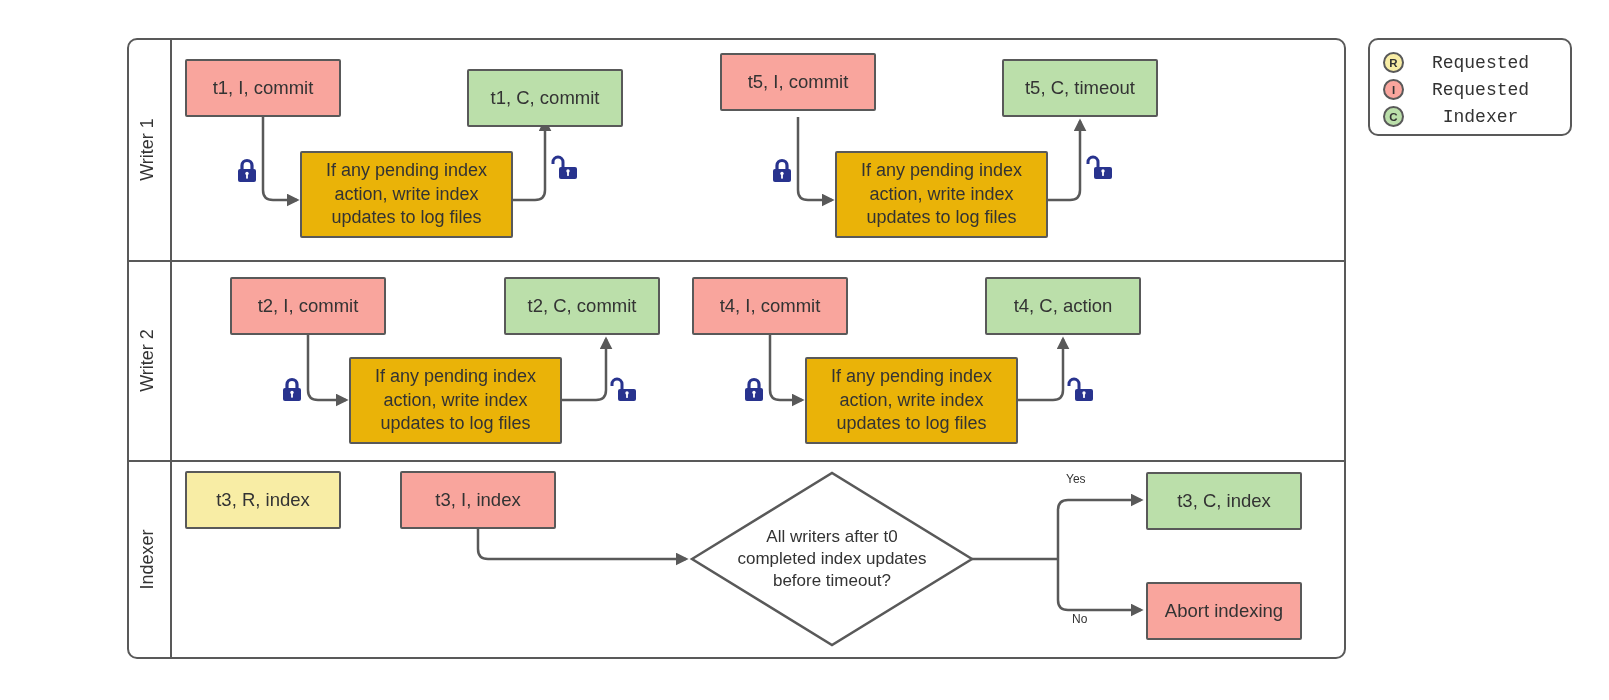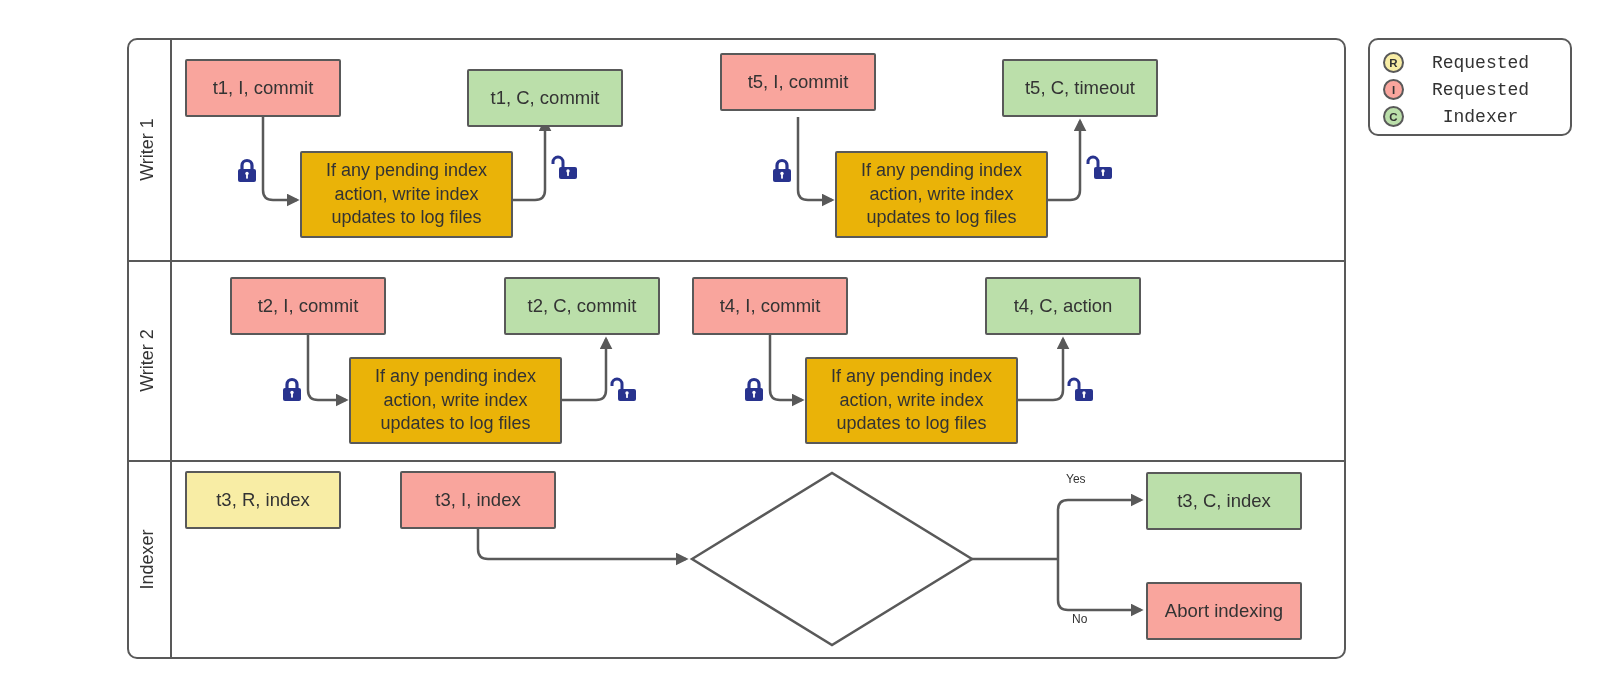--- a/index.html
+++ b/index.html
@@ -107,20 +107,21 @@
 
   <div class="shape small inflight" style="left:230px;top:277px">t2, I, commit</div>
   <div class="shape proc process" style="left:349px;top:357px">If any pending index action, write index updates to log files</div>
   <div class="shape small commit" style="left:504px;top:277px">t2, C, commit</div>
   <div class="shape small inflight" style="left:692px;top:277px">t4, I, commit</div>
   <div class="shape proc process" style="left:805px;top:357px">If any pending index action, write index updates to log files</div>
   <div class="shape small commit" style="left:985px;top:277px">t4, C, action</div>
 
   <div class="shape small requested" style="left:185px;top:471px">t3, R, index</div>
   <div class="shape small inflight" style="left:400px;top:471px">t3, I, index</div>
+  <div class="decision-text">All writers after t0 completed index updates before timeout?</div>
   <div class="shape small commit" style="left:1146px;top:472px">t3, C, index</div>
   <div class="shape small inflight" style="left:1146px;top:582px">Abort indexing</div>
 
   <div class="edge-label" style="left:1066px;top:472px">Yes</div>
   <div class="edge-label" style="left:1072px;top:612px">No</div>
 
   <svg class="lock" style="left:234px;top:156px" width="26" height="28" viewBox="0 0 26 28">
     <path d="M8,13 V9.5 a5,5 0 0 1 10,0 V13" stroke="var(--lock)" stroke-width="3.2" fill="none"></path>
     <rect x="4" y="13" width="18" height="13" rx="2" fill="var(--lock)"></rect>
     <circle cx="13" cy="17.5" r="1.7" fill="#fff"></circle>

